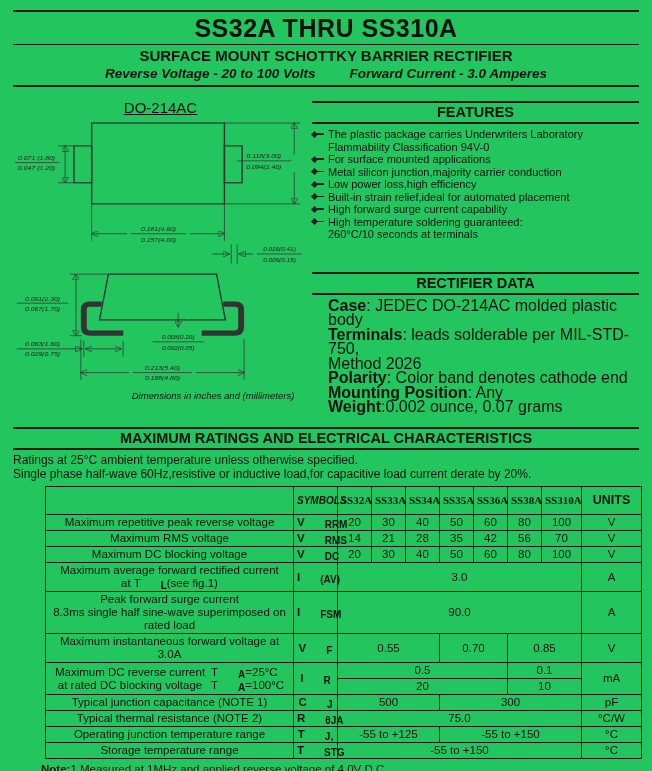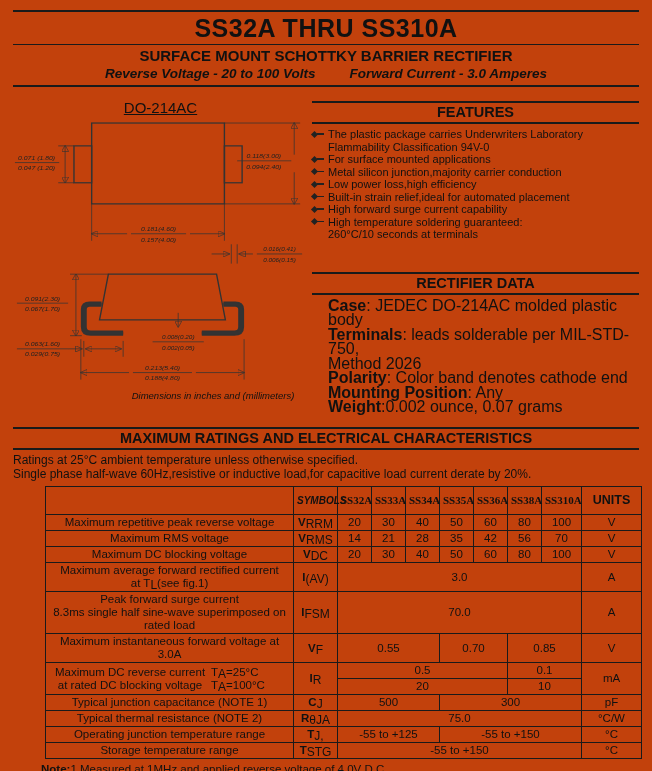--- a/index.html
+++ b/index.html
@@ -1,18 +1,18 @@
 <!DOCTYPE html>
 <html><head>
 <meta charset="utf-8">
 <style>
   * { margin:0; padding:0; box-sizing:border-box; }
   html,body { background:#fff; }
   body { width:652px; height:771px; font-family:"Liberation Sans",sans-serif; color:#111; overflow:hidden; }
-  .page { width:652px; height:771px; padding:10px 13px 0 13px; position:relative; background:#c2410c; }
+  .page { width:652px; height:771px; padding:10px 13px 0 13px; position:relative; background:#22c55e; }
 
   .hr-thick { border-top:2.5px solid #1a1a1a; }
   .hr-thin  { border-top:1.5px solid #1a1a1a; }
 
   .doc-title { font-size:25px; font-weight:bold; text-align:center; padding:2px 0 1px; letter-spacing:.5px; }
   .doc-sub   { font-size:15px; font-weight:bold; text-align:center; margin-top:2px; }
   .doc-sub2  { font-size:13.5px; font-style:italic; font-weight:bold; text-align:center; margin:2px 0 4px; }
   .doc-sub2 .gap { display:inline-block; width:34px; }
 
   .two-col { display:flex; height:338px; margin-top:2px; }
@@ -43,21 +43,21 @@
 
   table.ratings { border-collapse:collapse; margin:5px 0 0 32px; table-layout:fixed; width:596px;
                   font-size:11.5px; line-height:13px; }
   table.ratings td, table.ratings th { border:1px solid #1a1a1a; padding:1px 3px; text-align:center; vertical-align:middle; }
   table.ratings th { font-weight:bold; }
   th.symhead { font-style:italic; font-weight:normal; font-size:10px; }
   th.parthead { font-size:11px;font-family:Liberation Serif, serif; }
   th.unithead { font-size:12.5px; }
   td.lbl { text-align:left; padding-left:6px; }
   td.sym { font-weight:bold; }
-  sub { font-size:12px; line-height:0; vertical-align:-2px; font-weight:normal; }
+  sub { font-size:10px; line-height:0; vertical-align:-2px; font-weight:bold;margin-left:20px; }
   .lbl-line { display:flex; white-space:nowrap; }
   .lbl-line .l1 { flex:0 0 162px; }
   tr.hrow { height:28px; }
   tr.r { height:16px; }
 
   .notes { margin-top:4px; font-size:11.5px; line-height:13.5px; }
   .notes .n1 { margin-left:28px; }
   .notes .k { font-weight:bold; }
 
   svg text { font-family:"Liberation Sans",sans-serif; font-style:italic; fill:#222; }
@@ -313,21 +313,21 @@
       <td>A</td>
     </tr>
 
     <tr>
       <td class="lbl">
         <div>Peak forward surge current</div>
         <div>8.3ms single half sine-wave superimposed on</div>
         <div>rated load</div>
       </td>
       <td class="sym"><span>I</span><sub>FSM</sub></td>
-      <td colspan="7">70.0</td>
+      <td colspan="7">90.0</td>
       <td>A</td>
     </tr>
 
     <tr class="r">
       <td class="lbl">Maximum instantaneous forward voltage at 3.0A</td>
       <td class="sym"><span>V</span><sub>F</sub></td>
       <td colspan="3">0.55</td>
       <td colspan="2">0.70</td>
       <td colspan="2">0.85</td>
       <td>V</td>

